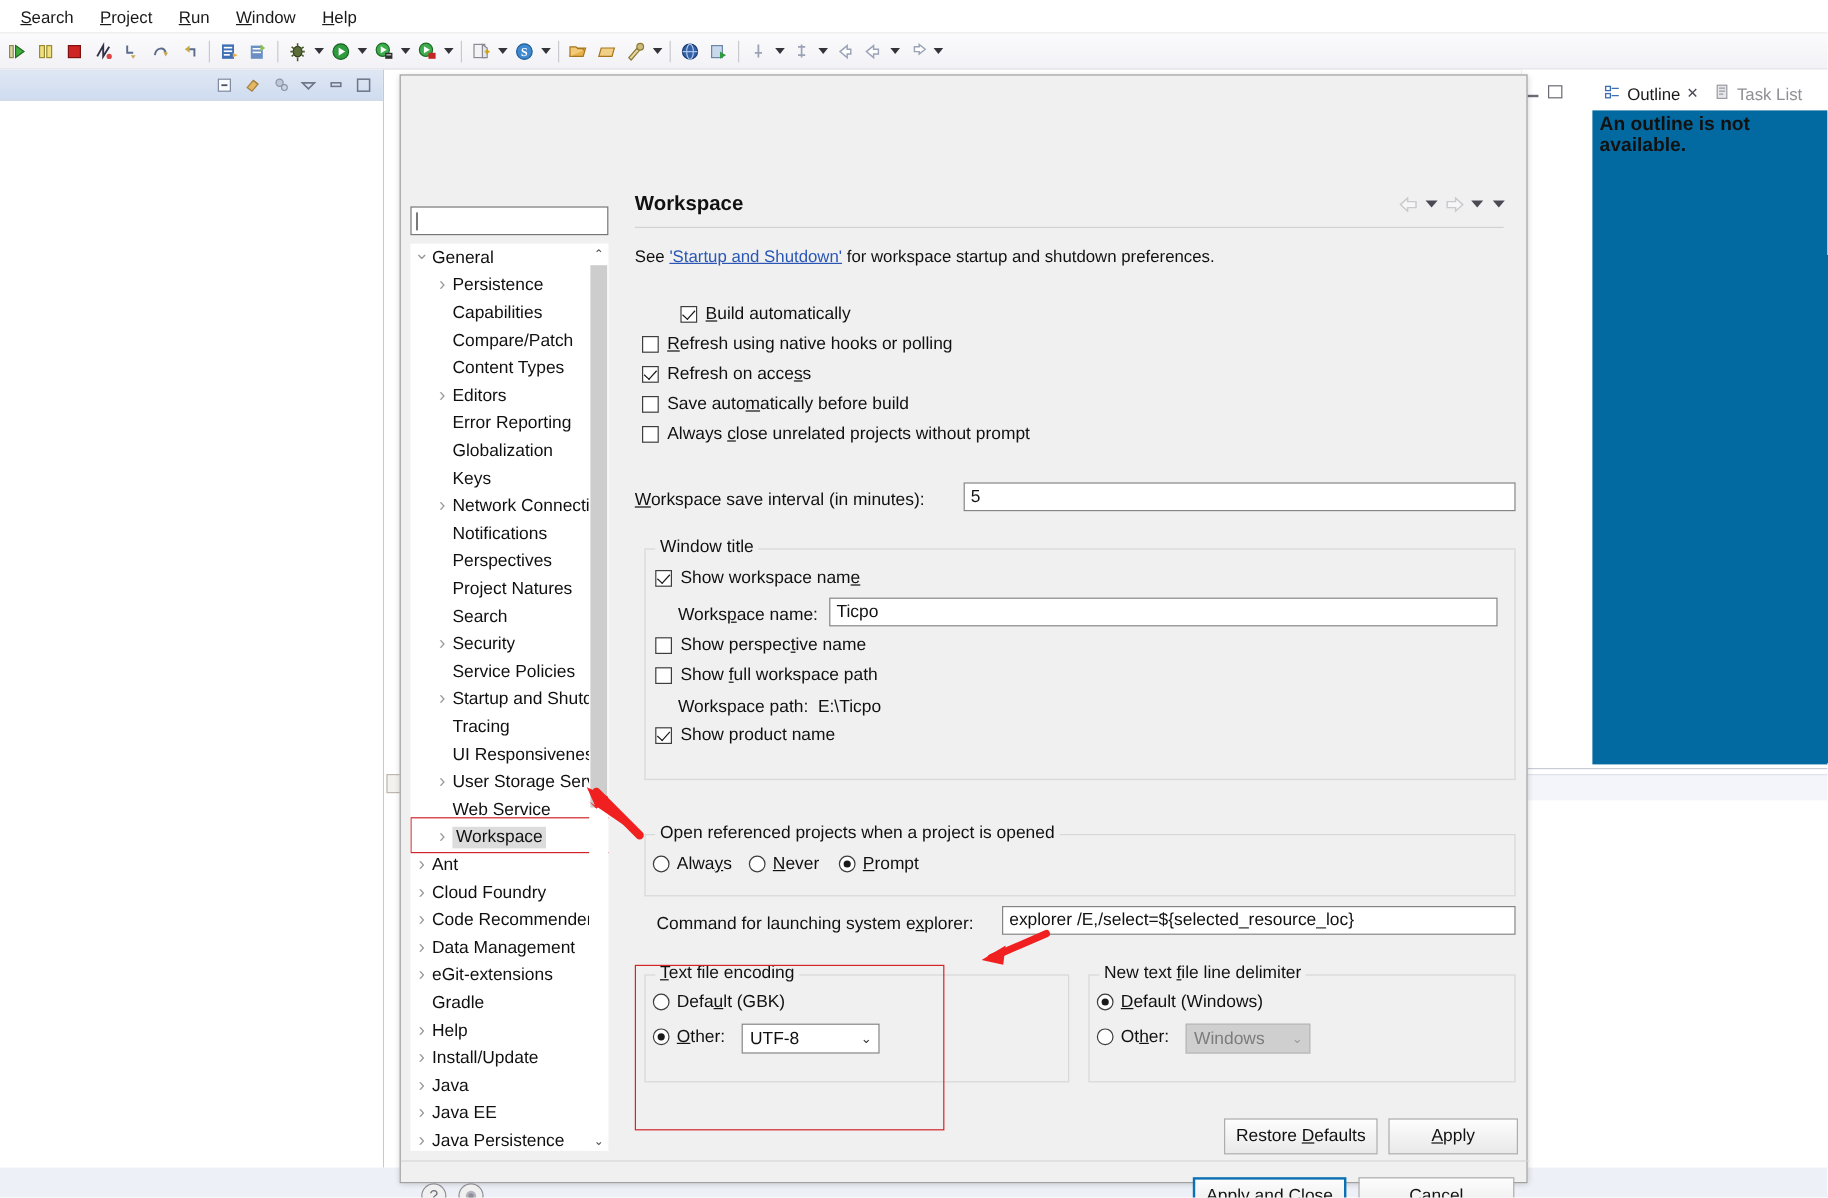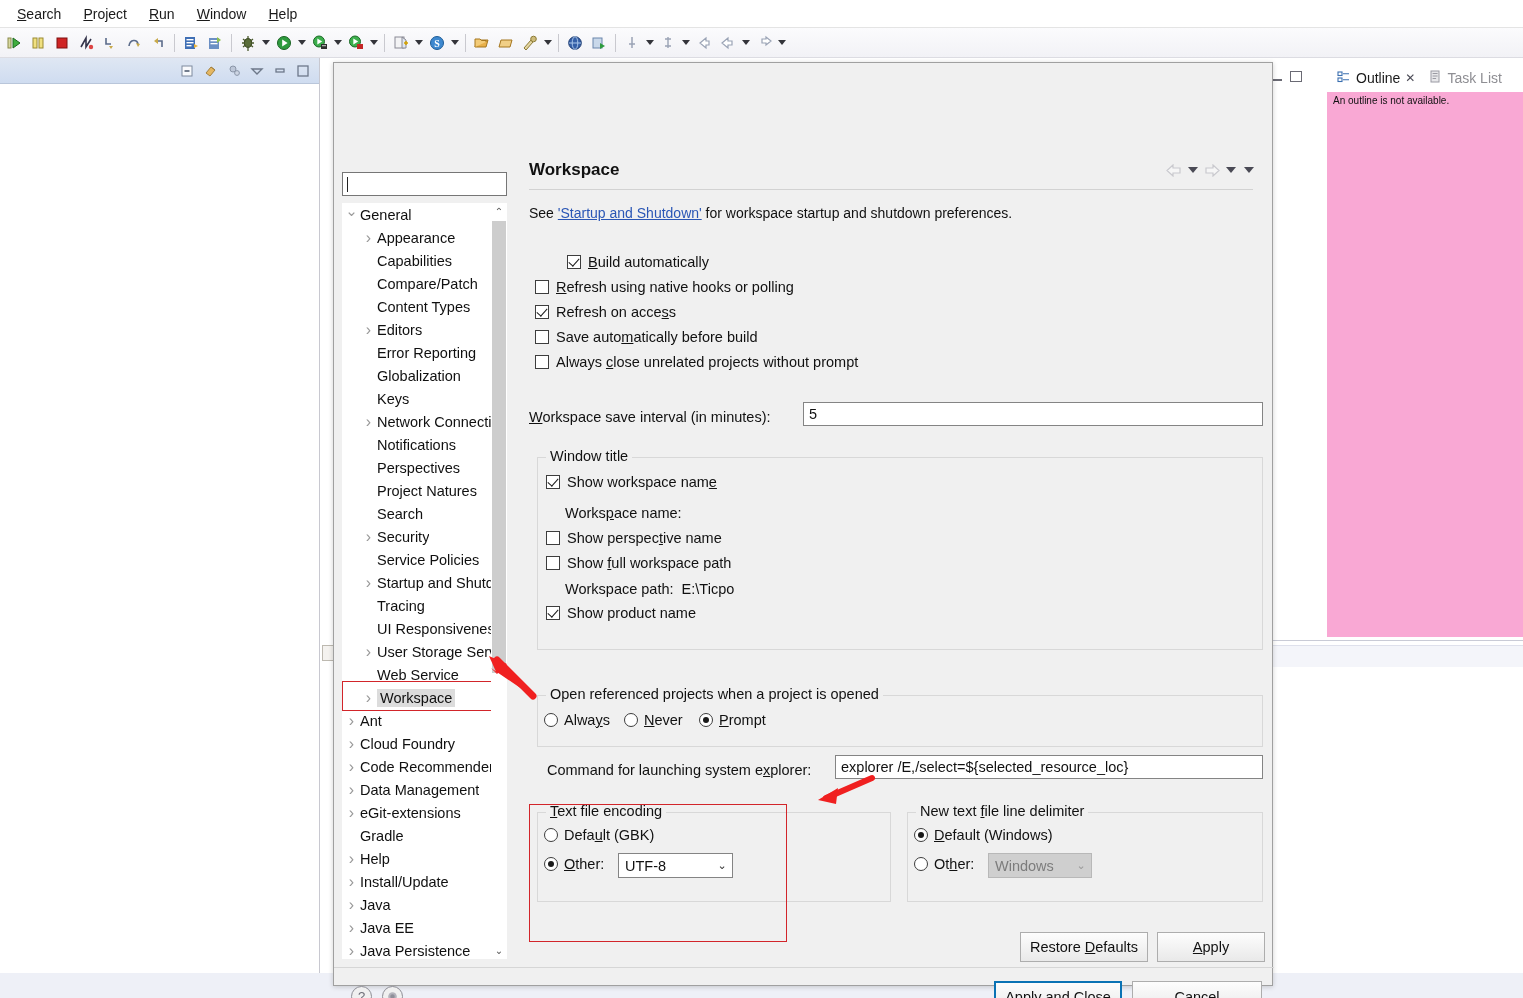--- a/index.html
+++ b/index.html
@@ -77,21 +77,21 @@
     display: flex; align-items: center; gap: 6px; padding-left: 6px;
     background: #ffffff;
   }
   .outline-tab {
     display: flex; align-items: center; gap: 5px; font-size: 14px; color: #1a1a1a;
     padding: 2px 4px;
   }
   .outline-tab.inactive { color: #8e8e93; }
   .outline-body {
     position: absolute; left: 1327px; top: 92px; width: 196px; height: 545px;
-    background: #f9a8d4; font-size: 10px; padding: 3px 0 0 6px; color: #111;
+    background: #0369a1; font-size: 16px; padding: 3px 0 0 6px; color: #111; font-weight: bold;
   }
   .mini-btn-row {
     position: absolute; left: 1270px; top: 64px; width: 54px; height: 24px;
     display: flex; align-items: center; gap: 8px;
   }
   .mini-min { width: 12px; height: 10px; border-bottom: 2px solid #6a6a74; }
   .mini-max { width: 12px; height: 11px; border: 1.6px solid #6a6a74; }
   .right-vsplit {
     position: absolute; left: 1268px; top: 58px; width: 1px; height: 582px;
     background: #c8c8d0;
@@ -578,21 +578,21 @@
       </div>
 
       <div class="tree-wrap">
         <div class="tree-scroll" id="tree-scroll">
             <div class="tnode lvl1">
               <span class="twist chev-down"></span>
               <span class="tlabel">General</span>
             </div>
             <div class="tnode lvl2">
               <span class="twist chev-right"></span>
-              <span class="tlabel">Appearance</span>
+              <span class="tlabel">Persistence</span>
             </div>
             <div class="tnode lvl2">
               <span class="twist none"></span>
               <span class="tlabel">Capabilities</span>
             </div>
             <div class="tnode lvl2">
               <span class="twist none"></span>
               <span class="tlabel">Compare/Patch</span>
             </div>
             <div class="tnode lvl2">
@@ -775,20 +775,23 @@
 
           <div class="grp" style="left:8px; top:258px; width:726px; height:193px;">
             <span class="grp-title">Window title</span>
 
             <div class="cb-row" style="left:8px; top:16px;">
               <span class="cbx on"></span>
               <span>Show workspace nam<span class="mn">e</span></span>
             </div>
 
             <div class="lbl" style="left:27px; top:47px;">Works<span class="mn">p</span>ace name:</div>
+            <div class="txt-input" style="left:153px; top:40px; width:557px;">
+              <span>Ticpo</span>
+            </div>
 
             <div class="cb-row" style="left:8px; top:72px;">
               <span class="cbx"></span>
               <span>Show perspec<span class="mn">t</span>ive name</span>
             </div>
             <div class="cb-row" style="left:8px; top:97px;">
               <span class="cbx"></span>
               <span>Show <span class="mn">f</span>ull workspace path</span>
             </div>
 

